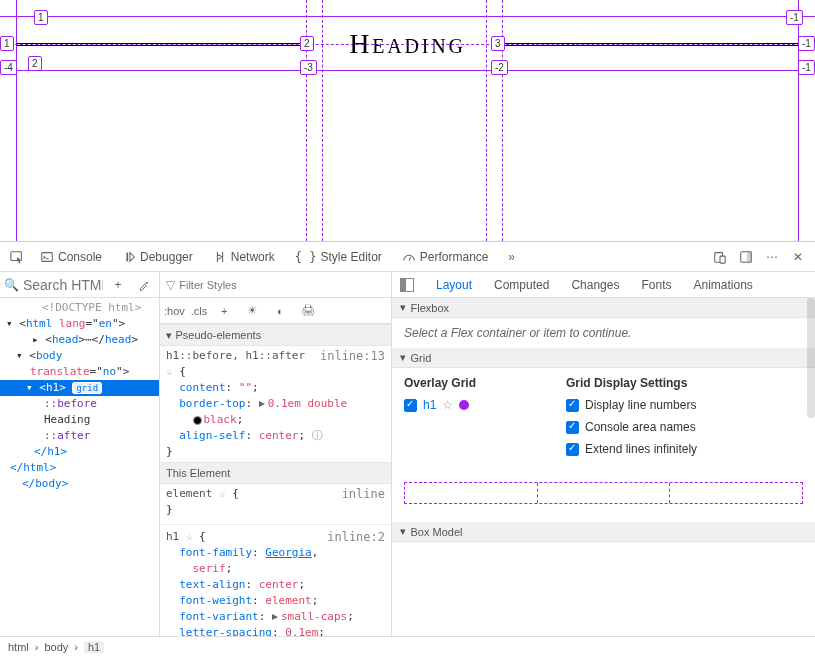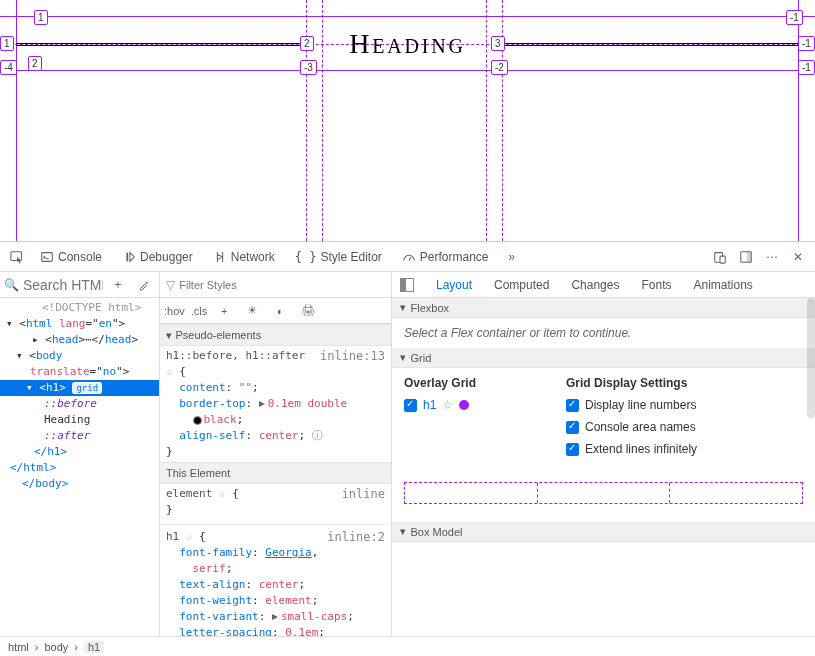--- a/index.html
+++ b/index.html
@@ -27,21 +27,21 @@
 .search-row { display: flex; align-items: center; height: 26px; border-bottom: 1px solid #ddd; padding: 0 4px; gap: 4px; }
 .search-row input { flex: 1; border: none; outline: none; font-size: 14px; min-width: 0; }
 .tree { flex: 1; overflow: auto; font-family: Menlo, monospace; font-size: 11px; line-height: 16px; padding: 2px 0; white-space: nowrap; }
 .tree-row { padding: 0 4px 0 6px; }
 .tree-row.selected { background: #0074e8; color: #fff; }
 .tree-row.selected .tag, .tree-row.selected .attr, .tree-row.selected .val { color: #fff; }
 .tag { color: #0074e8; }
 .attr { color: #dd4a68; }
 .val { color: #0074e8; }
 .doctype { color: #999; margin-left: 36px; }
-.pseudo { color: #6b2fad; font-style: italic; }
+.pseudo { color: #6b2fad; }
 .grid-badge { background: #fff; color: #0074e8; border-radius: 3px; padding: 0 3px; font-size: 9px; border: 1px solid #0074e8; }
 .tree-row.selected .grid-badge { background: rgba(255,255,255,0.9); border-color: #fff; }
 
 .rules-panel { width: 232px; border-right: 1px solid #ddd; display: flex; flex-direction: column; }
 .filter-row { display: flex; align-items: center; height: 26px; border-bottom: 1px solid #ddd; padding: 0 6px; }
 .filter-row input { flex: 1; border: none; outline: none; font-size: 11px; }
 .rules-toolbar { display: flex; align-items: center; height: 26px; border-bottom: 1px solid #ddd; padding: 0 4px; gap: 6px; font-size: 11px; color: #666; }
 .rules-content { flex: 1; overflow: auto; font-family: Menlo, monospace; font-size: 11px; line-height: 16px; }
 .section-hdr { background: #f0f0f0; padding: 2px 6px; font-family: -apple-system, sans-serif; font-size: 11px; color: #555; border-bottom: 1px solid #e5e5e5; border-top: 1px solid #e5e5e5; display: flex; align-items: center; gap: 4px; }
 .rule { padding: 2px 6px; }

